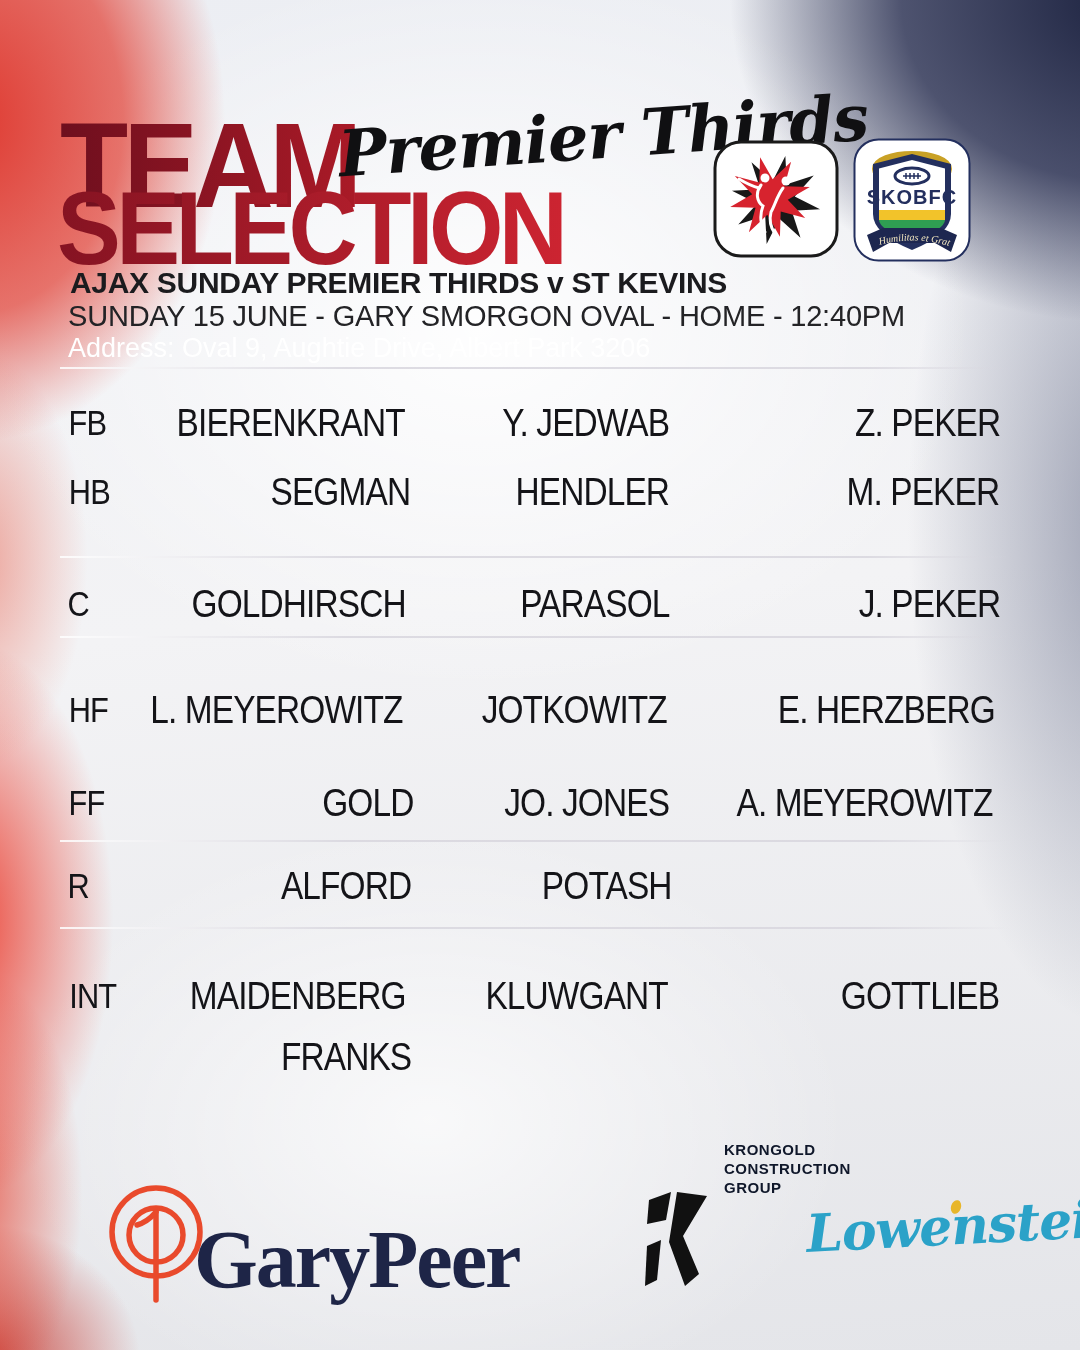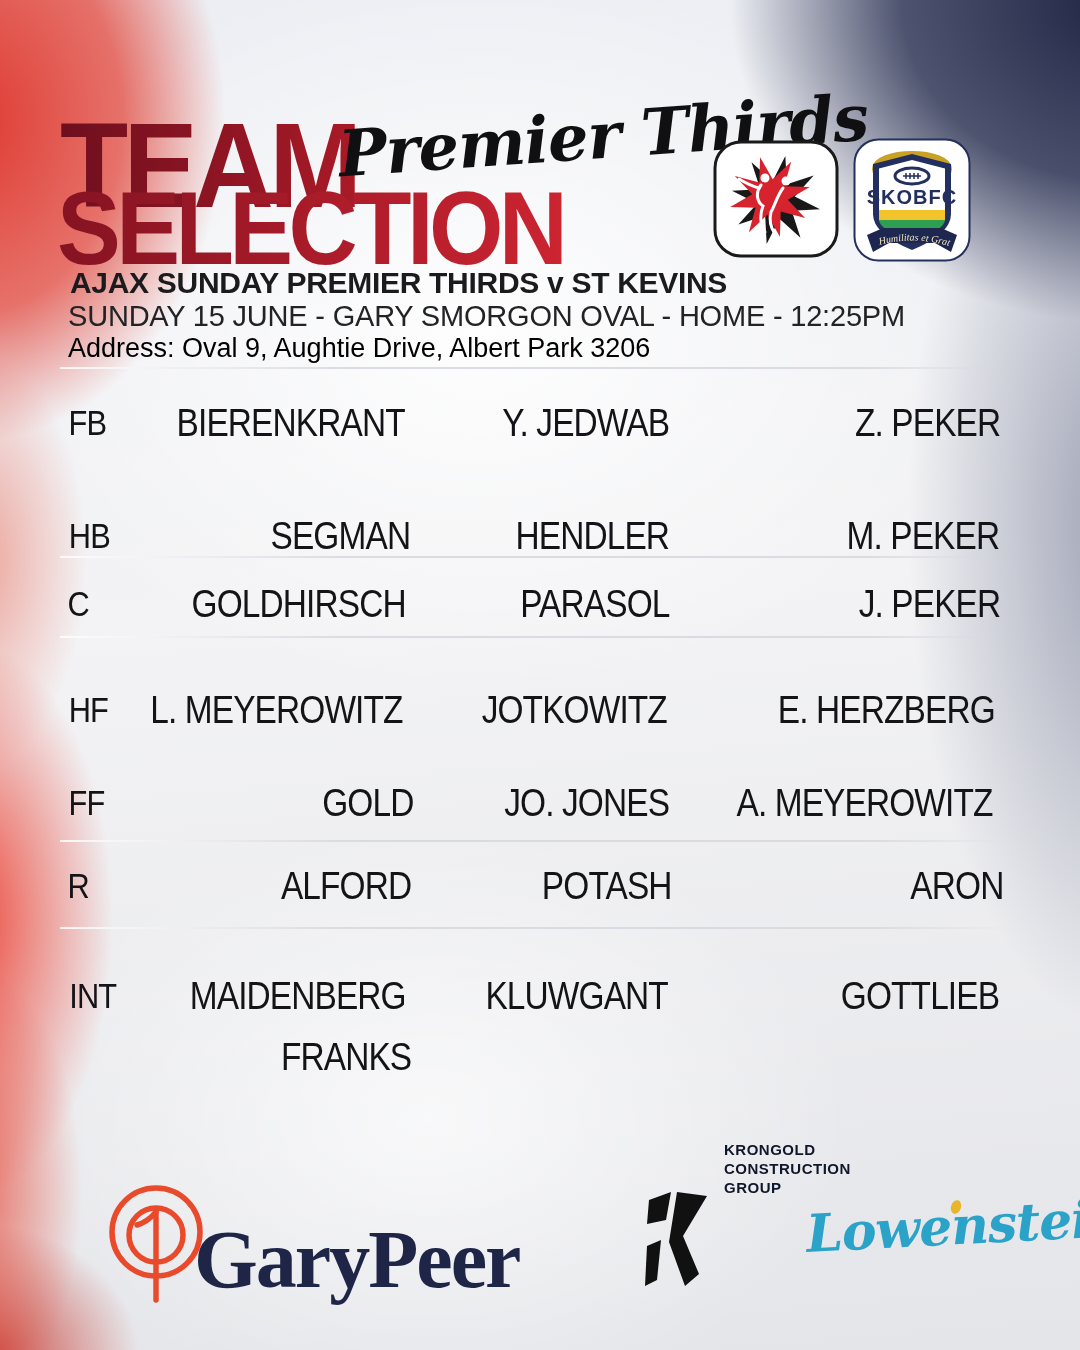--- a/index.html
+++ b/index.html
@@ -32,21 +32,21 @@
   }
   .title.team{left:60px;top:105px;font-size:120px;background-image:linear-gradient(90deg,#6e0f1e 0%,#aa1a27 100%);}
   .title.selection{left:57px;top:177px;font-size:103px;background-image:linear-gradient(90deg,#851322 0%,#cc2431 100%);}
   .script-title{
     left:338px;top:98px;font-family:"DejaVu Serif",serif;font-style:italic;font-weight:bold;
     font-size:64px;color:#101012;transform:rotate(-4deg);white-space:nowrap;letter-spacing:-1px;
   }
 
   .match-line{left:70px;top:266px;font-size:30px;font-weight:bold;color:#1b1b1e;letter-spacing:-.3px;}
   .venue-line{left:68px;top:300px;font-size:29px;color:#232326;letter-spacing:-.2px;}
-  .address-line{left:68px;top:333px;font-size:27px;color:#000000;}
+  .address-line{left:68px;top:333px;font-size:27px;color:#ffffff;}
 
   .divider{position:absolute;z-index:1;left:60px;width:950px;height:2px;
     background:linear-gradient(90deg,rgba(255,255,255,.85),rgba(216,214,222,.85) 30%,rgba(216,214,222,.85) 85%,rgba(216,214,222,0));}
 
   
   .row{
     position:absolute;z-index:1;left:0;width:1080px;height:50px;box-sizing:border-box;
     padding-left:66px;display:grid;grid-template-columns:54px 300px 260px 330px;align-items:center;
   }
   .pos{ font-size:35px;color:#141418;}
@@ -97,36 +97,36 @@
     </g>
     <text x="59" y="66" text-anchor="middle" font-family="Liberation Sans, sans-serif" font-size="20" font-weight="bold" letter-spacing="1" fill="#232f5e">SKOBFC</text>
     <path d="M14,97 L30,90 L88,90 L104,97 L98,114 L82,105 L36,105 L20,114 Z" fill="#1d2750"></path>
     <path id="mottoArc" d="M22,108 Q59,97 96,108" fill="none"></path>
     <text font-family="Liberation Serif, serif" font-size="10" font-style="italic" fill="#f2e7c0">
       <textPath href="#mottoArc" startOffset="6%">Humilitas et Gratia</textPath>
     </text>
   </svg>
 
   <div class="layer match-line">AJAX SUNDAY PREMIER THIRDS v ST KEVINS</div>
-  <div class="layer venue-line">SUNDAY 15 JUNE - GARY SMORGON OVAL - HOME - 12:25PM</div>
+  <div class="layer venue-line">SUNDAY 15 JUNE - GARY SMORGON OVAL - HOME - 12:40PM</div>
   <div class="layer address-line">Address: Oval 9, Aughtie Drive, Albert Park 3206</div>
 
   <div class="divider" style="top:367px"></div>
   <div class="divider" style="top:556px"></div>
   <div class="divider" style="top:636px"></div>
   <div class="divider" style="top:840px"></div>
   <div class="divider" style="top:927px"></div>
 
   <div class="row" style="top:398px">
     <div class="pos"><span>FB</span></div>
     <div class="cell"><span>BIERENKRANT</span></div>
     <div class="cell"><span>Y. JEDWAB</span></div>
     <div class="cell"><span>Z. PEKER</span></div>
   </div>
-  <div class="row" style="top:511px">
+  <div class="row" style="top:467px">
     <div class="pos"><span>HB</span></div>
     <div class="cell"><span>SEGMAN</span></div>
     <div class="cell"><span>HENDLER</span></div>
     <div class="cell"><span>M. PEKER</span></div>
   </div>
   <div class="row" style="top:579px">
     <div class="pos"><span>C</span></div>
     <div class="cell"><span>GOLDHIRSCH</span></div>
     <div class="cell"><span>PARASOL</span></div>
     <div class="cell"><span>J. PEKER</span></div>
@@ -140,21 +140,20 @@
   <div class="row" style="top:778px">
     <div class="pos"><span>FF</span></div>
     <div class="cell"><span>GOLD</span></div>
     <div class="cell"><span>JO. JONES</span></div>
     <div class="cell"><span>A. MEYEROWITZ</span></div>
   </div>
   <div class="row" style="top:861px">
     <div class="pos"><span>R</span></div>
     <div class="cell"><span>ALFORD</span></div>
     <div class="cell"><span>POTASH</span></div>
-    <div class="cell"><span>ARON</span></div>
   </div>
   <div class="row" style="top:971px">
     <div class="pos"><span>INT</span></div>
     <div class="cell"><span>MAIDENBERG</span></div>
     <div class="cell"><span>KLUWGANT</span></div>
     <div class="cell"><span>GOTTLIEB</span></div>
   </div>
   <div class="row" style="top:1032px">
     <div class="pos"><span></span></div>
     <div class="cell"><span>FRANKS</span></div>

